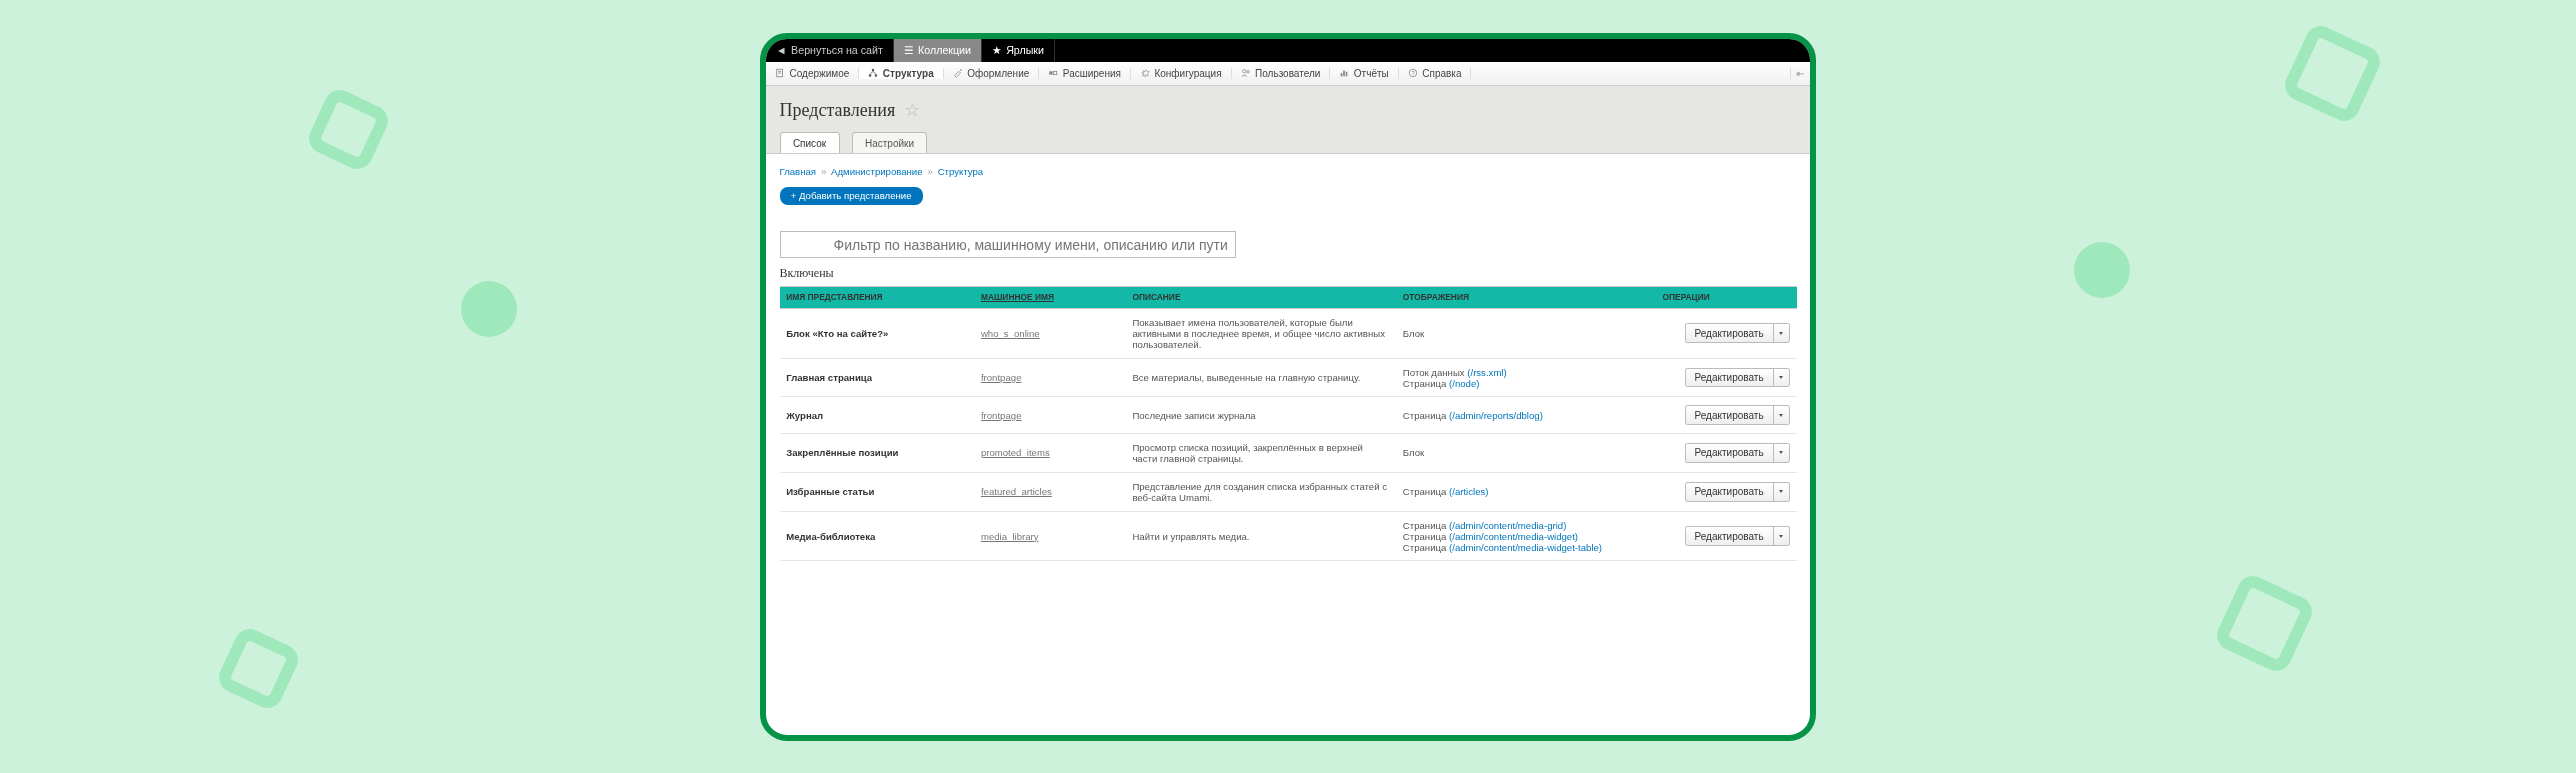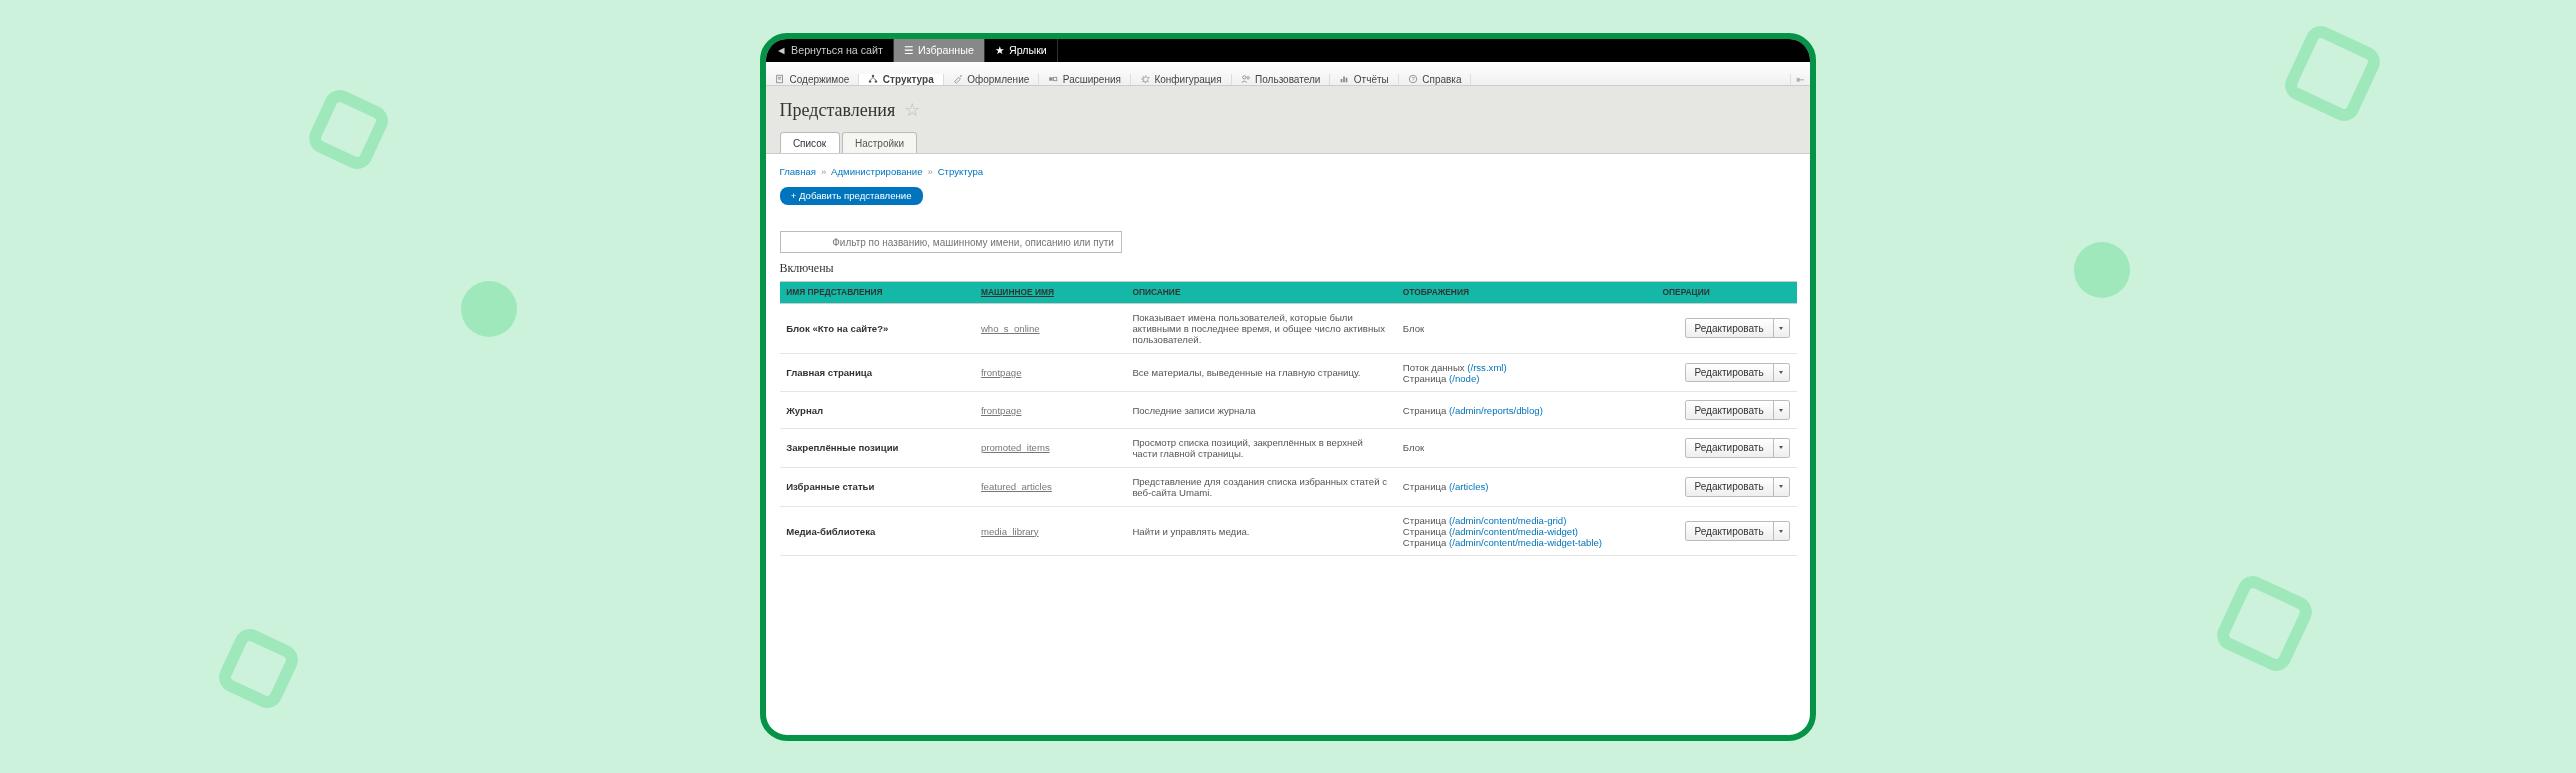--- a/index.html
+++ b/index.html
@@ -48,21 +48,21 @@
   padding: 0 10px;
   border-right: 0.6px solid #333;
   cursor: pointer;
 }
 .toolbar-item.back { color: #ccc; }
 .toolbar-item.active { background: #888; }
 .adminbar {
   background: linear-gradient(#fff, #f0f0f0);
   border-bottom: 0.6px solid #ccc;
   display: flex;
-  align-items: flex-end;
+  align-items: center;
   height: 23.6px;
   font-size: 10px;
   color: #444;
 }
 .adminbar-item {
   display: flex;
   align-items: center;
   gap: 4.5px;
   padding: 0 9px;
   border-right: 0.6px solid #ddd;
@@ -85,21 +85,21 @@
 }
 .page-title {
   font-family: Georgia, serif;
   font-size: 18px;
   color: #333;
   font-weight: normal;
 }
 .star { color: #bbb; margin-left: 4.5px; }
 .tabs {
   display: flex;
-  gap: 2px;
+  gap: 12px;
   margin-top: 11.2px;
   font-size: 10px;
 }
 .tab {
   padding: 4.5px 12.4px;
   border: 0.6px solid #bbb;
   border-bottom: none;
   border-radius: 3.4px 3.4px 0 0;
   background: #f5f5f1;
   color: #555;
@@ -124,24 +124,24 @@
   display: inline-block;
   margin: 10px 0 26px 0;
   background: #0074bd;
   color: #fff;
   padding: 3.9px 11.2px;
   border-radius: 7.9px;
   font-size: 9.6px;
   cursor: pointer;
 }
 .filter-input {
-  width: 342px;
+  width: 456px;
   padding: 4.5px 6.7px;
   border: 0.6px solid #bbb;
-  font-size: 10px;
+  font-size: 14px;
   color: #999;
   text-align: right;
 }
 .section-title {
   font-family: Georgia, serif;
   font-size: 12px;
   color: #333;
   margin: 7.9px 0 4.5px 0;
   font-weight: normal;
 }
@@ -213,21 +213,21 @@
 
 <div class="frame">
 
   <div class="toolbar">
     <div class="toolbar-item back">
       <span>◄</span>
       <span>Вернуться на сайт</span>
     </div>
     <div class="toolbar-item active">
       <span>☰</span>
-      <span>Избранные</span>
+      <span>Коллекции</span>
     </div>
     <div class="toolbar-item">
       <span>★</span>
       <span>Ярлыки</span>
     </div>
   </div>
 
   <div class="adminbar">
     <div class="adminbar-item">
       <svg class="icon" viewBox="0 0 24 24">

